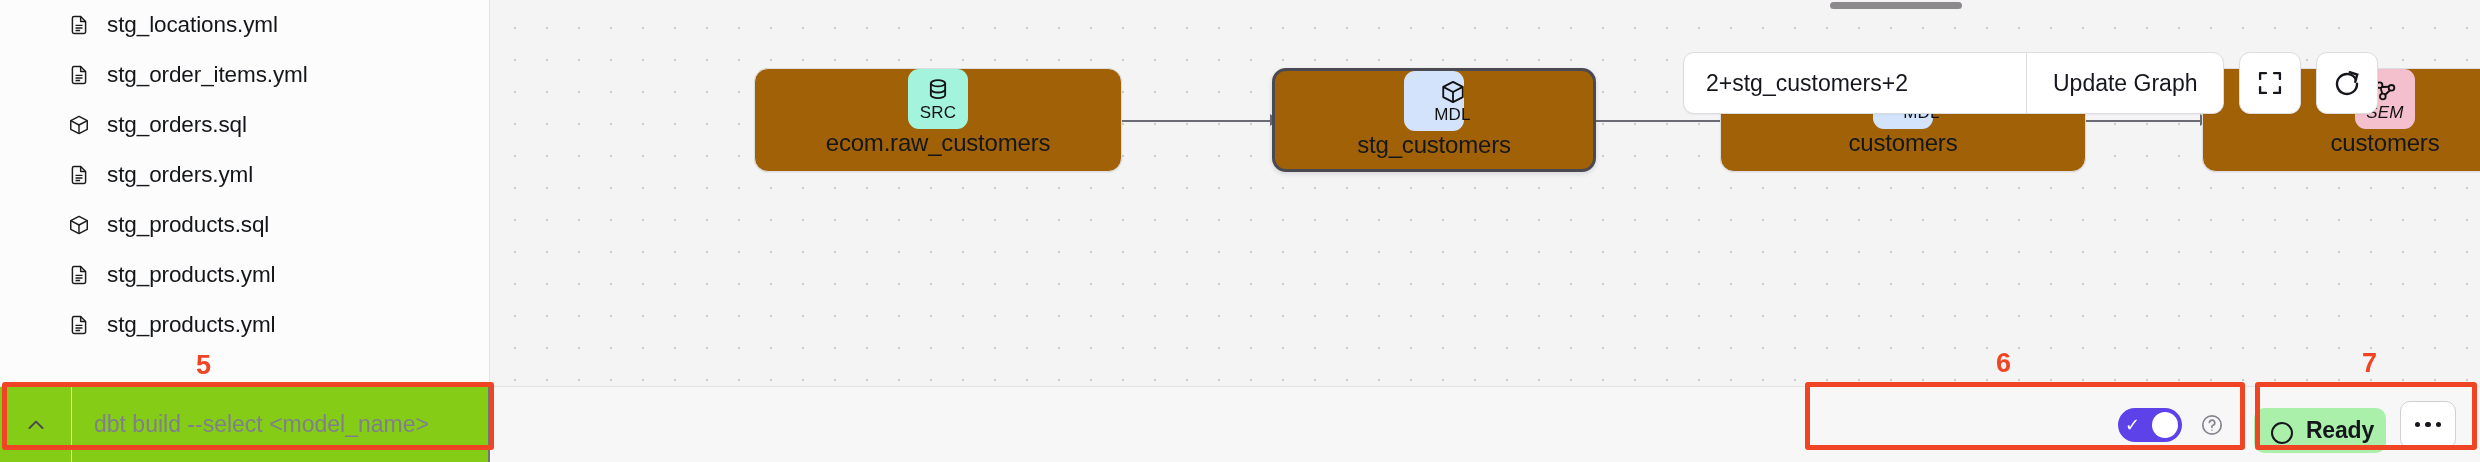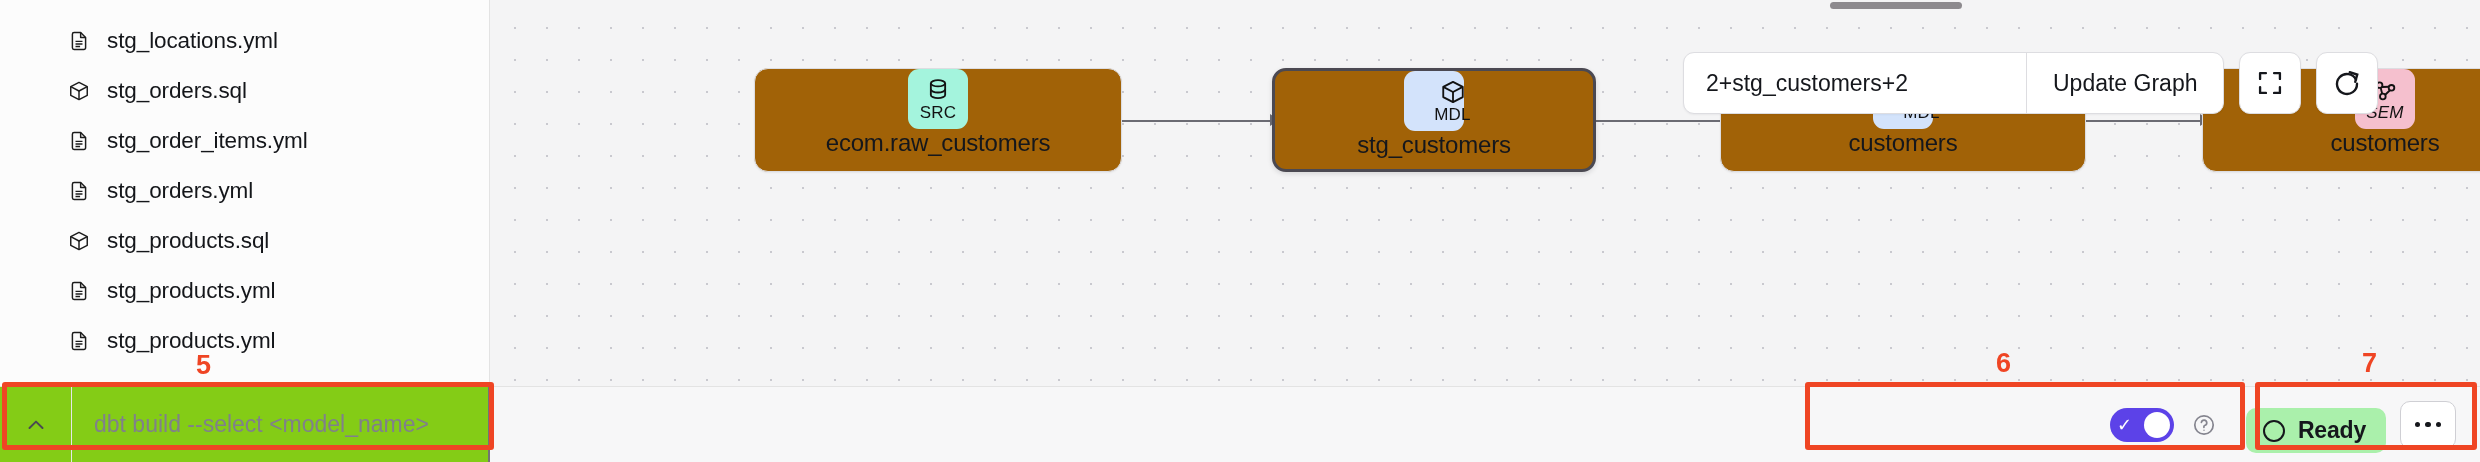--- a/index.html
+++ b/index.html
@@ -27,21 +27,21 @@
   
   .sidebar {
     width: 490px;
     height: 100%;
     background: #fcfcfc;
     border-right: 1px solid #e3e3e3;
     position: relative;
     overflow: hidden;
     flex: 0 0 490px;
   }
-  .file-list { padding-top: 16px; }
+  .file-list { padding-top: 0px; }
   .file-item {
     display: flex;
     align-items: center;
     height: 50px;
     padding-left: 68px;
     gap: 17px;
     cursor: pointer;
   }
   .file-icon {
     width: 22px; height: 22px;
@@ -302,25 +302,25 @@
     align-items: center;
     cursor: pointer;
   }
   .status-group {
     display: flex;
     align-items: center;
     gap: 14px;
   }
   .status-badge {
     display: flex;
-    align-items: center;
+    align-items: flex-end;
     gap: 13px;
     background: #aaf0ab;
     border-radius: 10px;
-    padding: 9px 20px 9px 17px;
+    padding: 9px 12px 9px 17px;
     cursor: pointer;
     margin-top: 12px;
   }
   .status-dot-ring {
     width: 22px; height: 22px;
     border-radius: 50%;
     border: 2.2px solid #15171c;
     background: transparent;
     flex: 0 0 22px;
   }
@@ -378,36 +378,36 @@
                 <path d="M13.8 2.8H6.6a1.8 1.8 0 0 0-1.8 1.8v14.8a1.8 1.8 0 0 0 1.8 1.8h10.8a1.8 1.8 0 0 0 1.8-1.8V8.1Z"></path>
                 <path d="M13.8 2.8V8.1h5.4"></path>
                 <path d="M8.2 12.4h7.6M8.2 15.2h7.6M8.2 18h5"></path>
               </svg>
             </span>
             <span class="file-label">stg_locations.yml</span>
           </div>
           <div class="file-item">
             <span class="file-icon">
               <svg width="22" height="22" viewBox="0 0 24 24" fill="none" stroke="#1c1c1c" stroke-width="1.6" stroke-linejoin="round">
+                <path d="M13.8 2.8H6.6a1.8 1.8 0 0 0-1.8 1.8v14.8a1.8 1.8 0 0 0 1.8 1.8h10.8a1.8 1.8 0 0 0 1.8-1.8V8.1Z"></path>
+                <path d="M13.8 2.8V8.1h5.4"></path>
+                <path d="M8.2 12.4h7.6M8.2 15.2h7.6M8.2 18h5"></path>
+              </svg>
+            </span>
+            <span class="file-label">stg_order_items.yml</span>
+          </div>
+          <div class="file-item">
+            <span class="file-icon">
+              <svg width="22" height="22" viewBox="0 0 24 24" fill="none" stroke="#1c1c1c" stroke-width="1.6" stroke-linejoin="round">
                 <path d="M12 2.6 21 7.3v9.4L12 21.4 3 16.7V7.3Z"></path>
                 <path d="M3 7.3 12 12l9-4.7"></path>
                 <path d="M12 12v9.4"></path>
               </svg>
             </span>
             <span class="file-label">stg_orders.sql</span>
-          </div>
-          <div class="file-item">
-            <span class="file-icon">
-              <svg width="22" height="22" viewBox="0 0 24 24" fill="none" stroke="#1c1c1c" stroke-width="1.6" stroke-linejoin="round">
-                <path d="M13.8 2.8H6.6a1.8 1.8 0 0 0-1.8 1.8v14.8a1.8 1.8 0 0 0 1.8 1.8h10.8a1.8 1.8 0 0 0 1.8-1.8V8.1Z"></path>
-                <path d="M13.8 2.8V8.1h5.4"></path>
-                <path d="M8.2 12.4h7.6M8.2 15.2h7.6M8.2 18h5"></path>
-              </svg>
-            </span>
-            <span class="file-label">stg_order_items.yml</span>
           </div>
           <div class="file-item">
             <span class="file-icon">
               <svg width="22" height="22" viewBox="0 0 24 24" fill="none" stroke="#1c1c1c" stroke-width="1.6" stroke-linejoin="round">
                 <path d="M13.8 2.8H6.6a1.8 1.8 0 0 0-1.8 1.8v14.8a1.8 1.8 0 0 0 1.8 1.8h10.8a1.8 1.8 0 0 0 1.8-1.8V8.1Z"></path>
                 <path d="M13.8 2.8V8.1h5.4"></path>
                 <path d="M8.2 12.4h7.6M8.2 15.2h7.6M8.2 18h5"></path>
               </svg>
             </span>
             <span class="file-label">stg_orders.yml</span>

